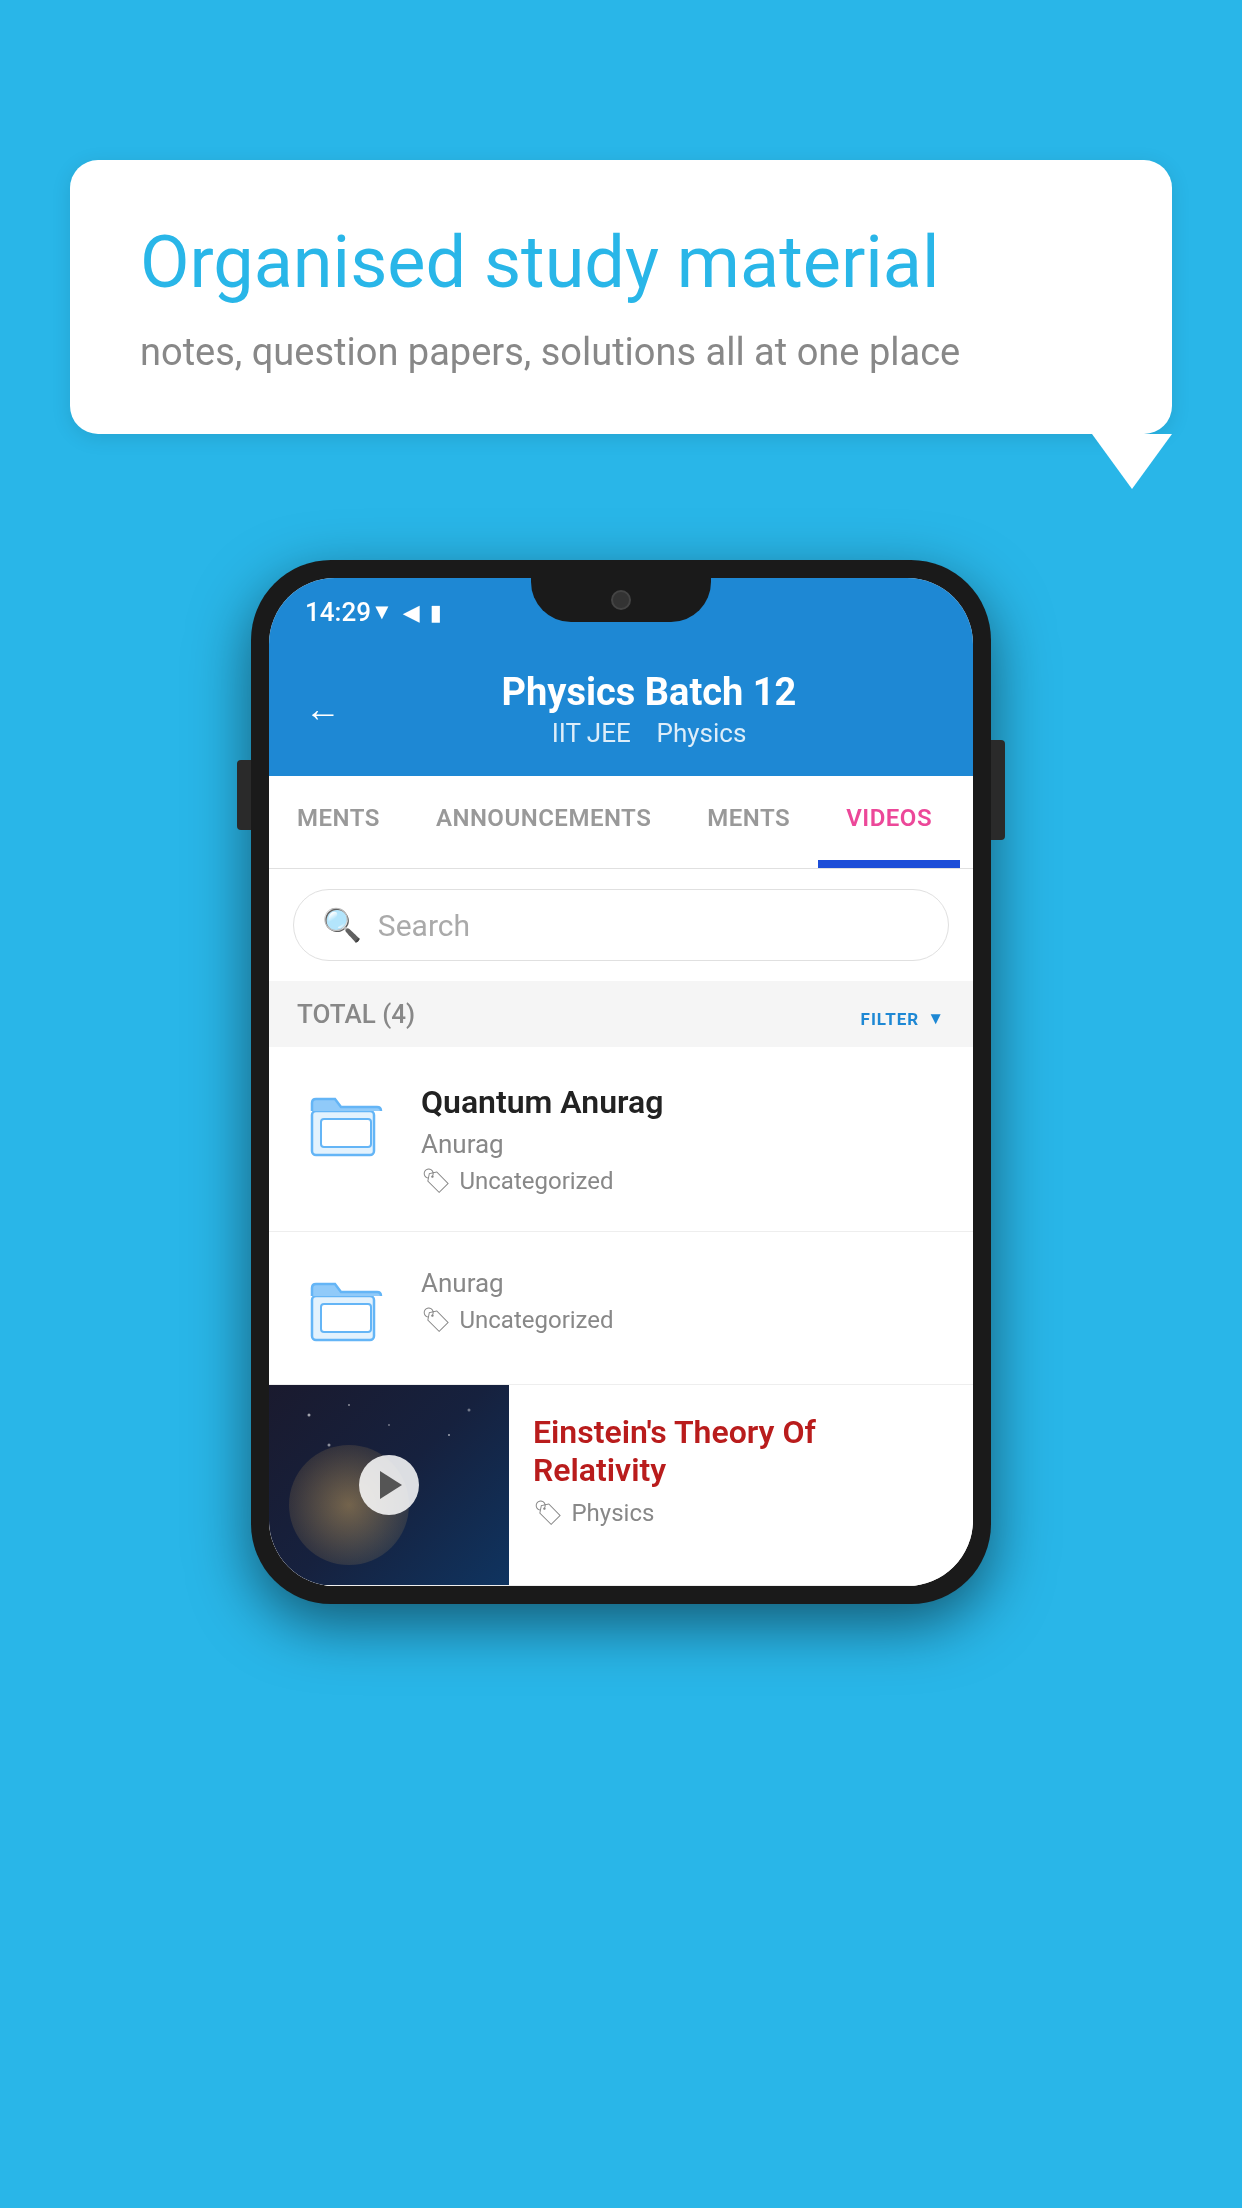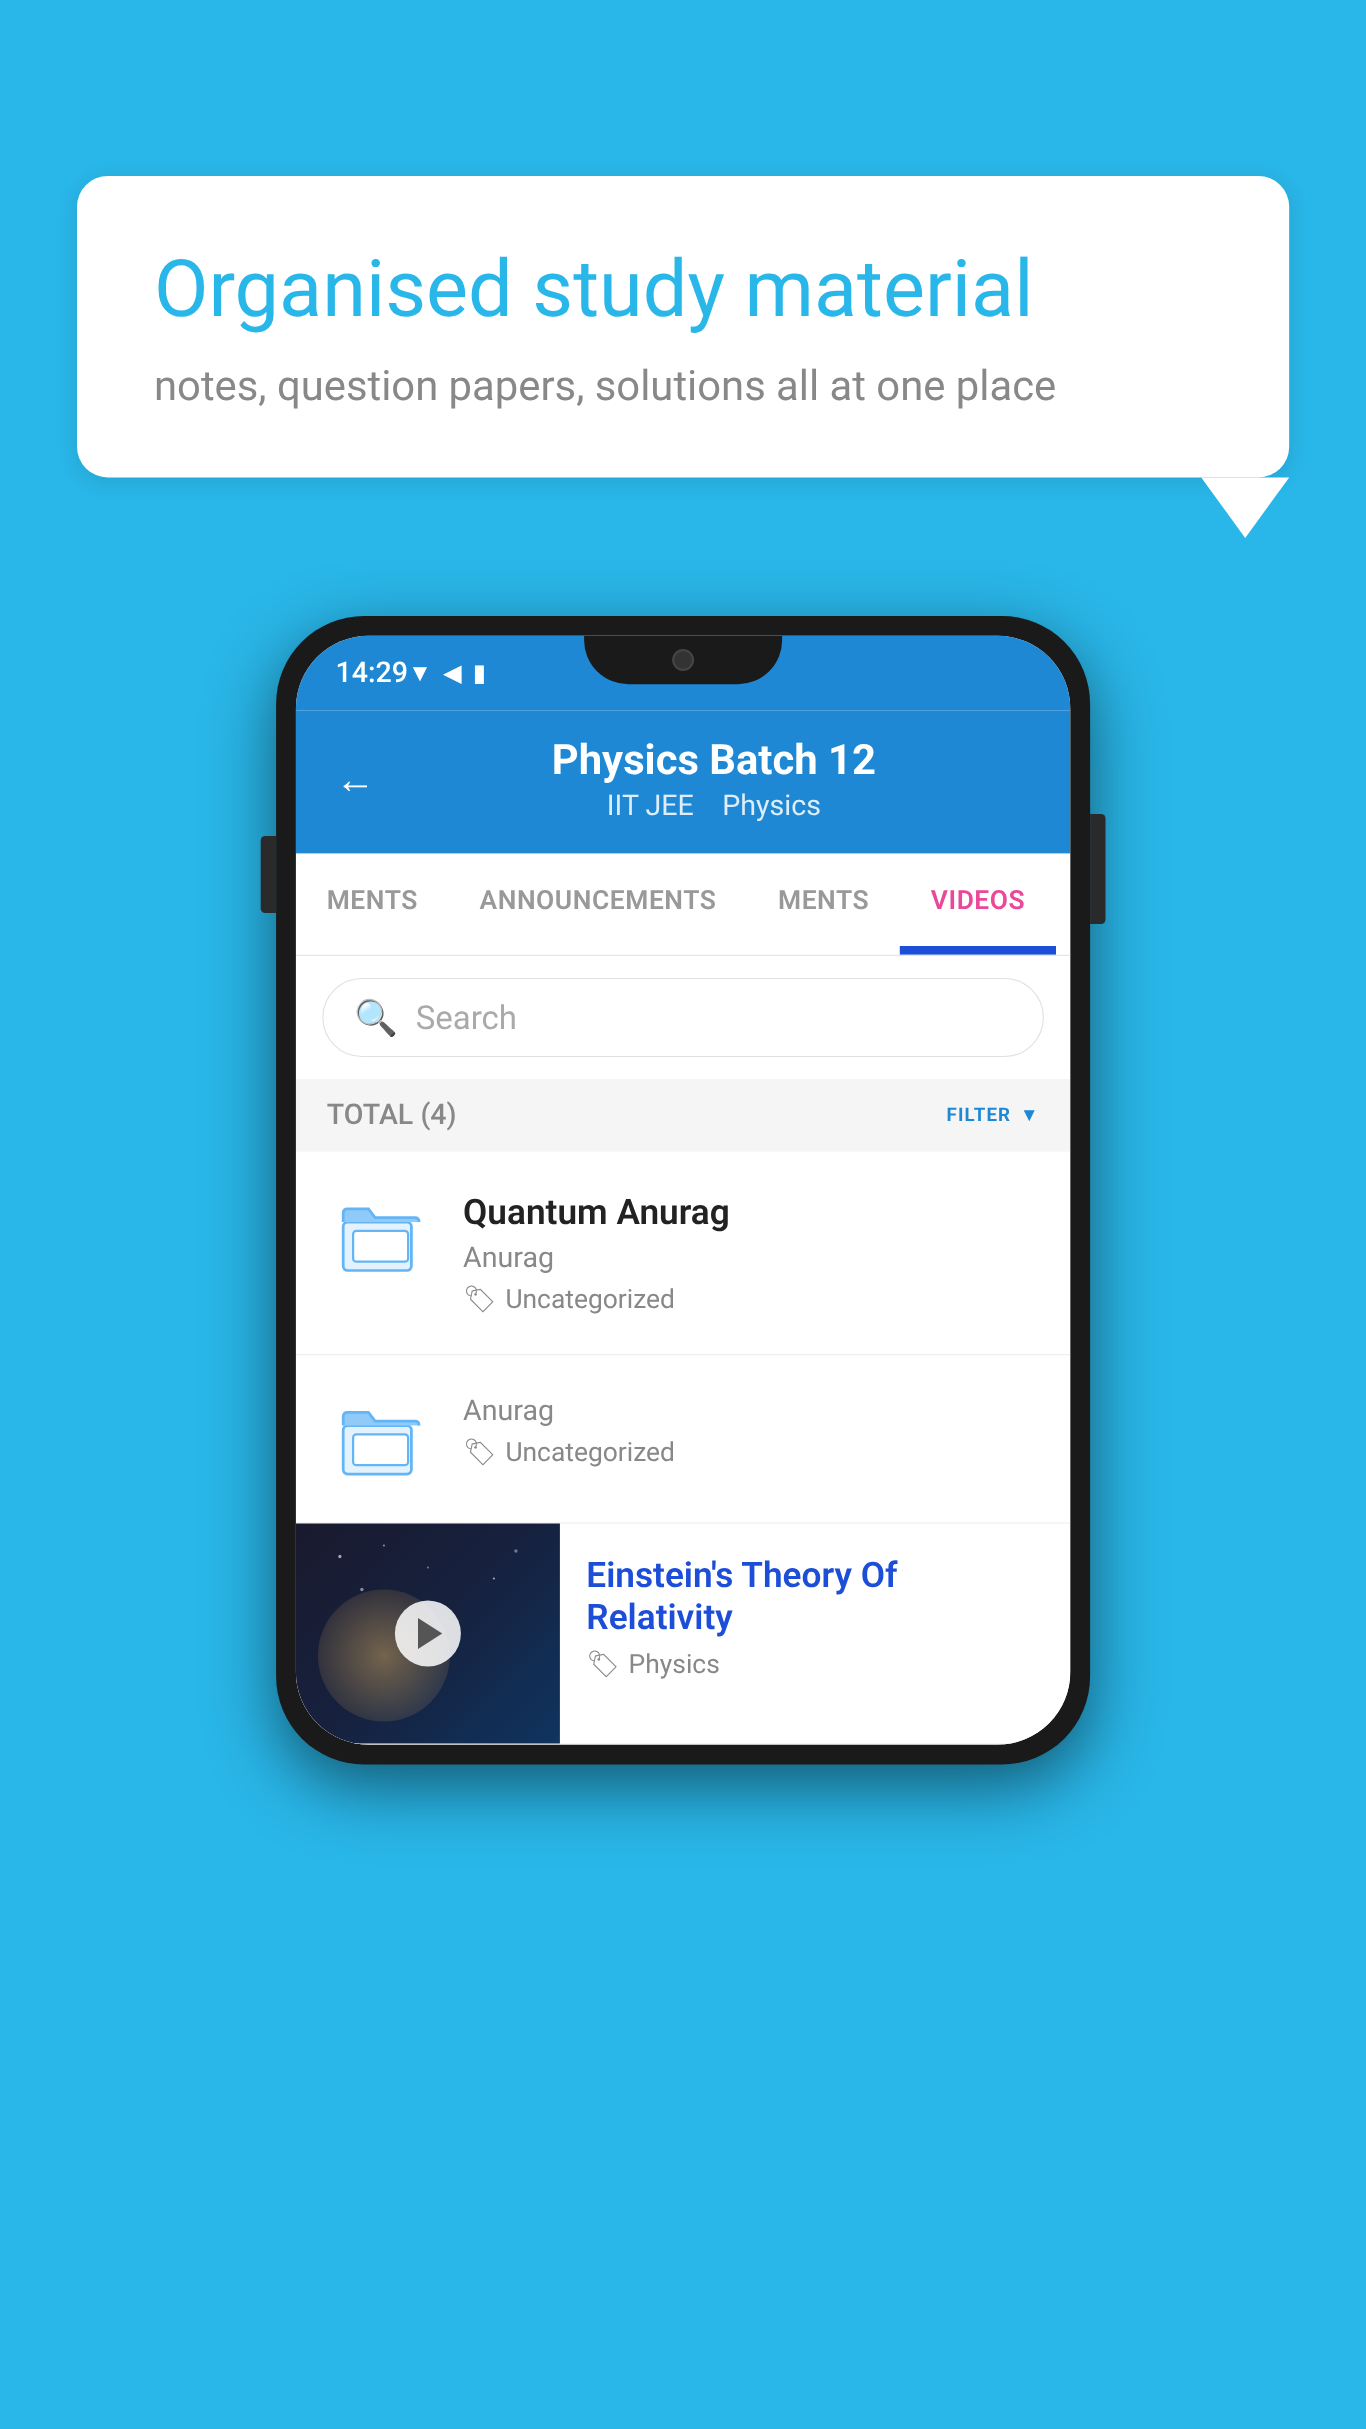--- a/index.html
+++ b/index.html
@@ -203,21 +203,21 @@
 
     .search-placeholder {
       color: #aaa;
       font-size: 30px;
     }
 
     
     .filter-row {
       background: #f5f5f5;
       display: flex;
-      align-items: center;
+      align-items: flex-end;
       justify-content: space-between;
       padding: 18px 28px;
     }
 
     .total-count {
       color: #888;
       font-size: 26px;
       font-weight: 500;
     }
 
@@ -335,21 +335,21 @@
       border-left: 22px solid #555;
       margin-left: 4px;
     }
 
     .thumb-info {
       flex: 1;
       padding: 28px 24px;
     }
 
     .thumb-title {
-      color: #1d4ed8;
+      color: #b91c1c;
       font-size: 32px;
       font-weight: 600;
       margin-bottom: 10px;
     }
 
     .thumb-author {
       color: #888;
       font-size: 26px;
       margin-bottom: 8px;
     }

